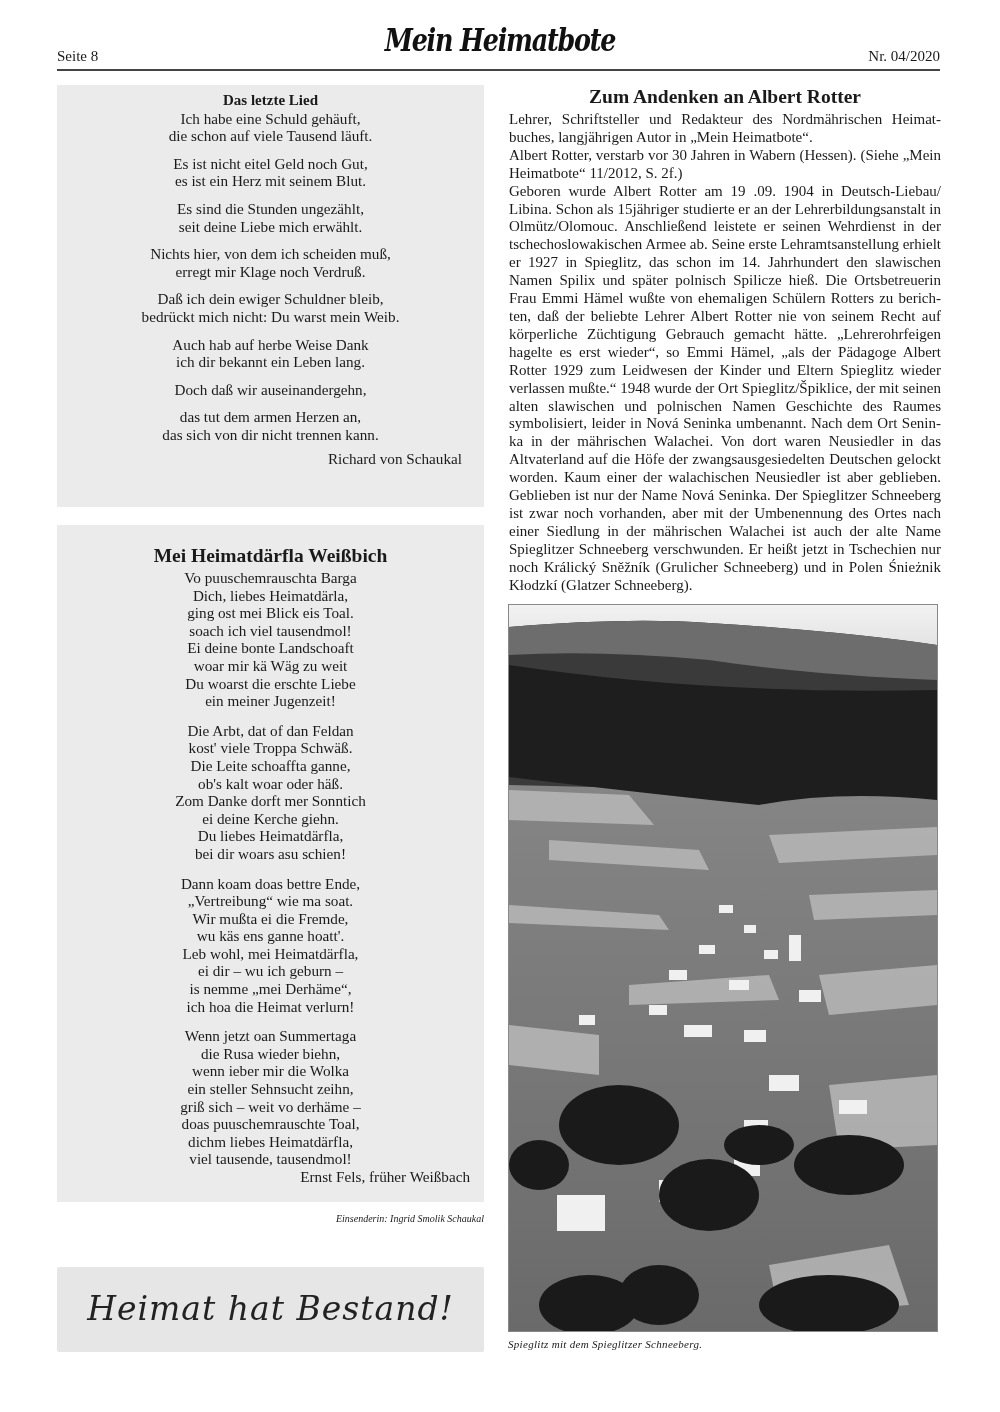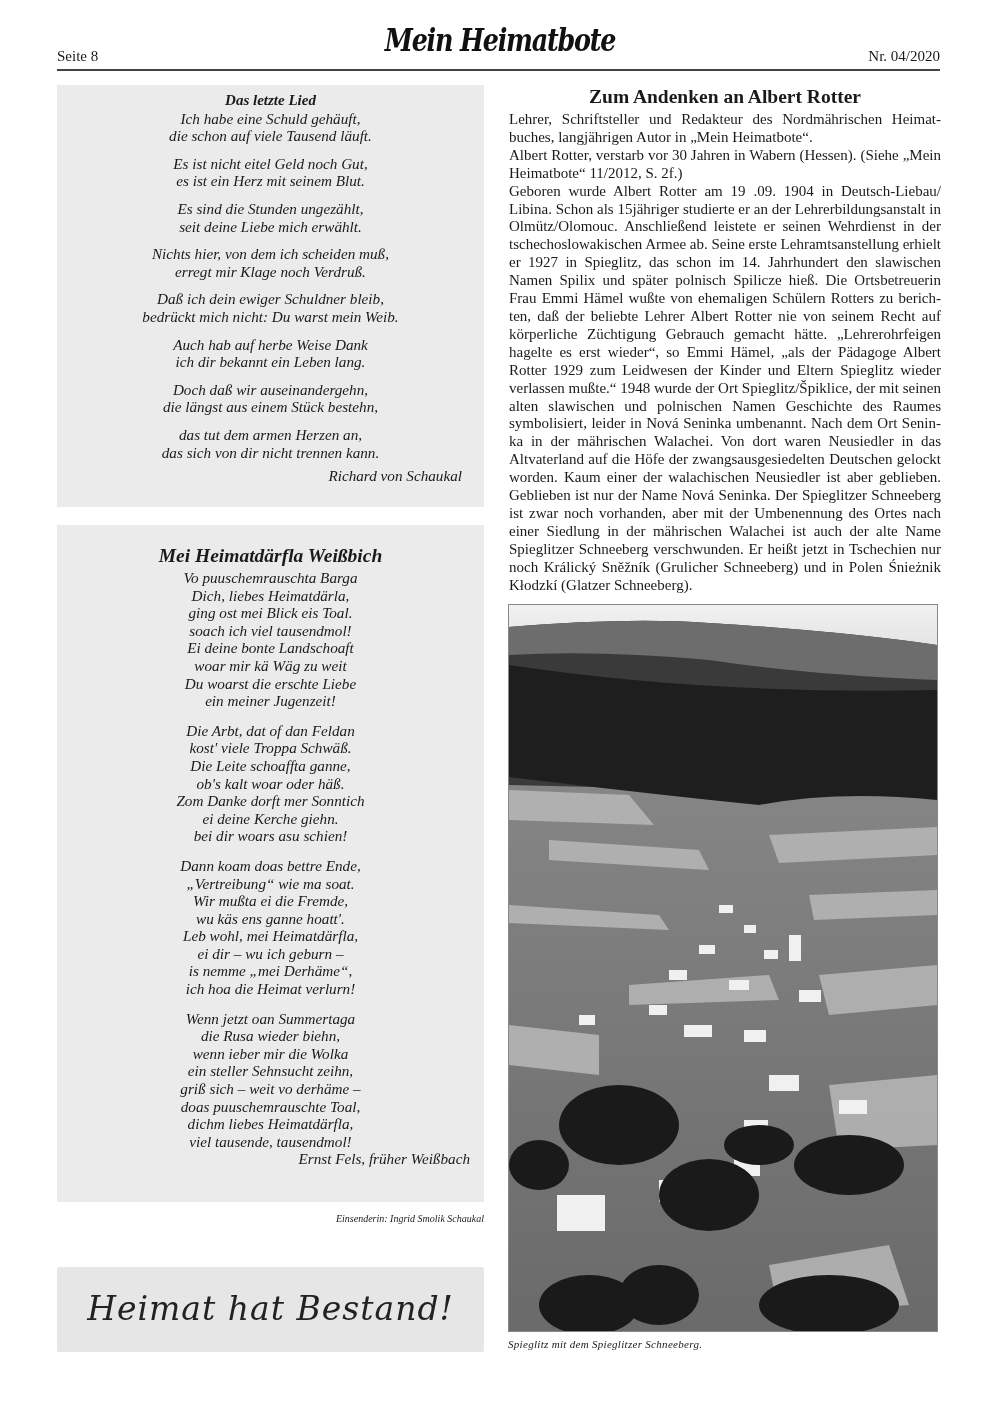--- a/index.html
+++ b/index.html
@@ -13,21 +13,21 @@
   .issue-no { position: absolute; right: 60px; top: 48px; font-size: 15px; margin-left: 12px; }
   .masthead {
     position: absolute; left: 0; width: 1000px; top: 22px; text-align: center;
     font-family: "DejaVu Serif", serif; font-weight: bold; font-style: italic;
     font-size: 31px; letter-spacing: -1.5px; transform: scaleX(0.82); color: #111;
   }
   .header-rule { position: absolute; left: 57px; right: 60px; top: 69px; height: 2px; background: #444; }
 
   .poem-box {
     position: absolute; left: 57px; width: 427px; background: #ebebeb;
-    font-style: italic; text-align: center; font-size: 15.2px; line-height: 17.6px;
+    text-align: center; font-size: 15.2px; line-height: 17.6px;
   }
   #box1 { top: 85px; height: 422px; }
   #box2 { top: 525px; height: 677px; }
   .poem-title { font-weight: bold; }
   #box1 .poem-title { margin-top: 7px; font-size: 15px; }
   #box2 .poem-title { margin-top: 20px; font-size: 19.5px; line-height: 22px; margin-bottom: 2px; }
   .stanza { margin: 0; }
   #box1 .stanza + .stanza { margin-top: 10px; }
   #box2 .stanza + .stanza { margin-top: 12px; }
   .poem-line { display: block; white-space: nowrap; }
@@ -99,21 +99,20 @@
       <div class="stanza">
         <span class="poem-line">Daß ich dein ewiger Schuldner bleib,</span>
         <span class="poem-line">bedrückt mich nicht: Du warst mein Weib.</span>
       </div>
       <div class="stanza">
         <span class="poem-line">Auch hab auf herbe Weise Dank</span>
         <span class="poem-line">ich dir bekannt ein Leben lang.</span>
       </div>
       <div class="stanza">
         <span class="poem-line">Doch daß wir auseinandergehn,</span>
-        <span class="poem-line">die längst aus einem Stück bestehn,</span>
       </div>
       <div class="stanza">
         <span class="poem-line">das tut dem armen Herzen an,</span>
         <span class="poem-line">das sich von dir nicht trennen kann.</span>
       </div>
     </div>
   <div class="author">Richard von Schaukal</div>
 </div>
 
 <div class="poem-box" id="box2">
@@ -129,20 +128,21 @@
         <span class="poem-line">Du woarst die erschte Liebe</span>
         <span class="poem-line">ein meiner Jugenzeit!</span>
       </div>
       <div class="stanza">
         <span class="poem-line">Die Arbt, dat of dan Feldan</span>
         <span class="poem-line">kost' viele Troppa Schwäß.</span>
         <span class="poem-line">Die Leite schoaffta ganne,</span>
         <span class="poem-line">ob's kalt woar oder häß.</span>
         <span class="poem-line">Zom Danke dorft mer Sonntich</span>
         <span class="poem-line">ei deine Kerche giehn.</span>
+        <span class="poem-line">Du liebes Heimatdärfla,</span>
         <span class="poem-line">bei dir woars asu schien!</span>
       </div>
       <div class="stanza">
         <span class="poem-line">Dann koam doas bettre Ende,</span>
         <span class="poem-line">„Vertreibung“ wie ma soat.</span>
         <span class="poem-line">Wir mußta ei die Fremde,</span>
         <span class="poem-line">wu käs ens ganne hoatt'.</span>
         <span class="poem-line">Leb wohl, mei Heimatdärfla,</span>
         <span class="poem-line">ei dir – wu ich geburn –</span>
         <span class="poem-line">is nemme „mei Derhäme“,</span>

